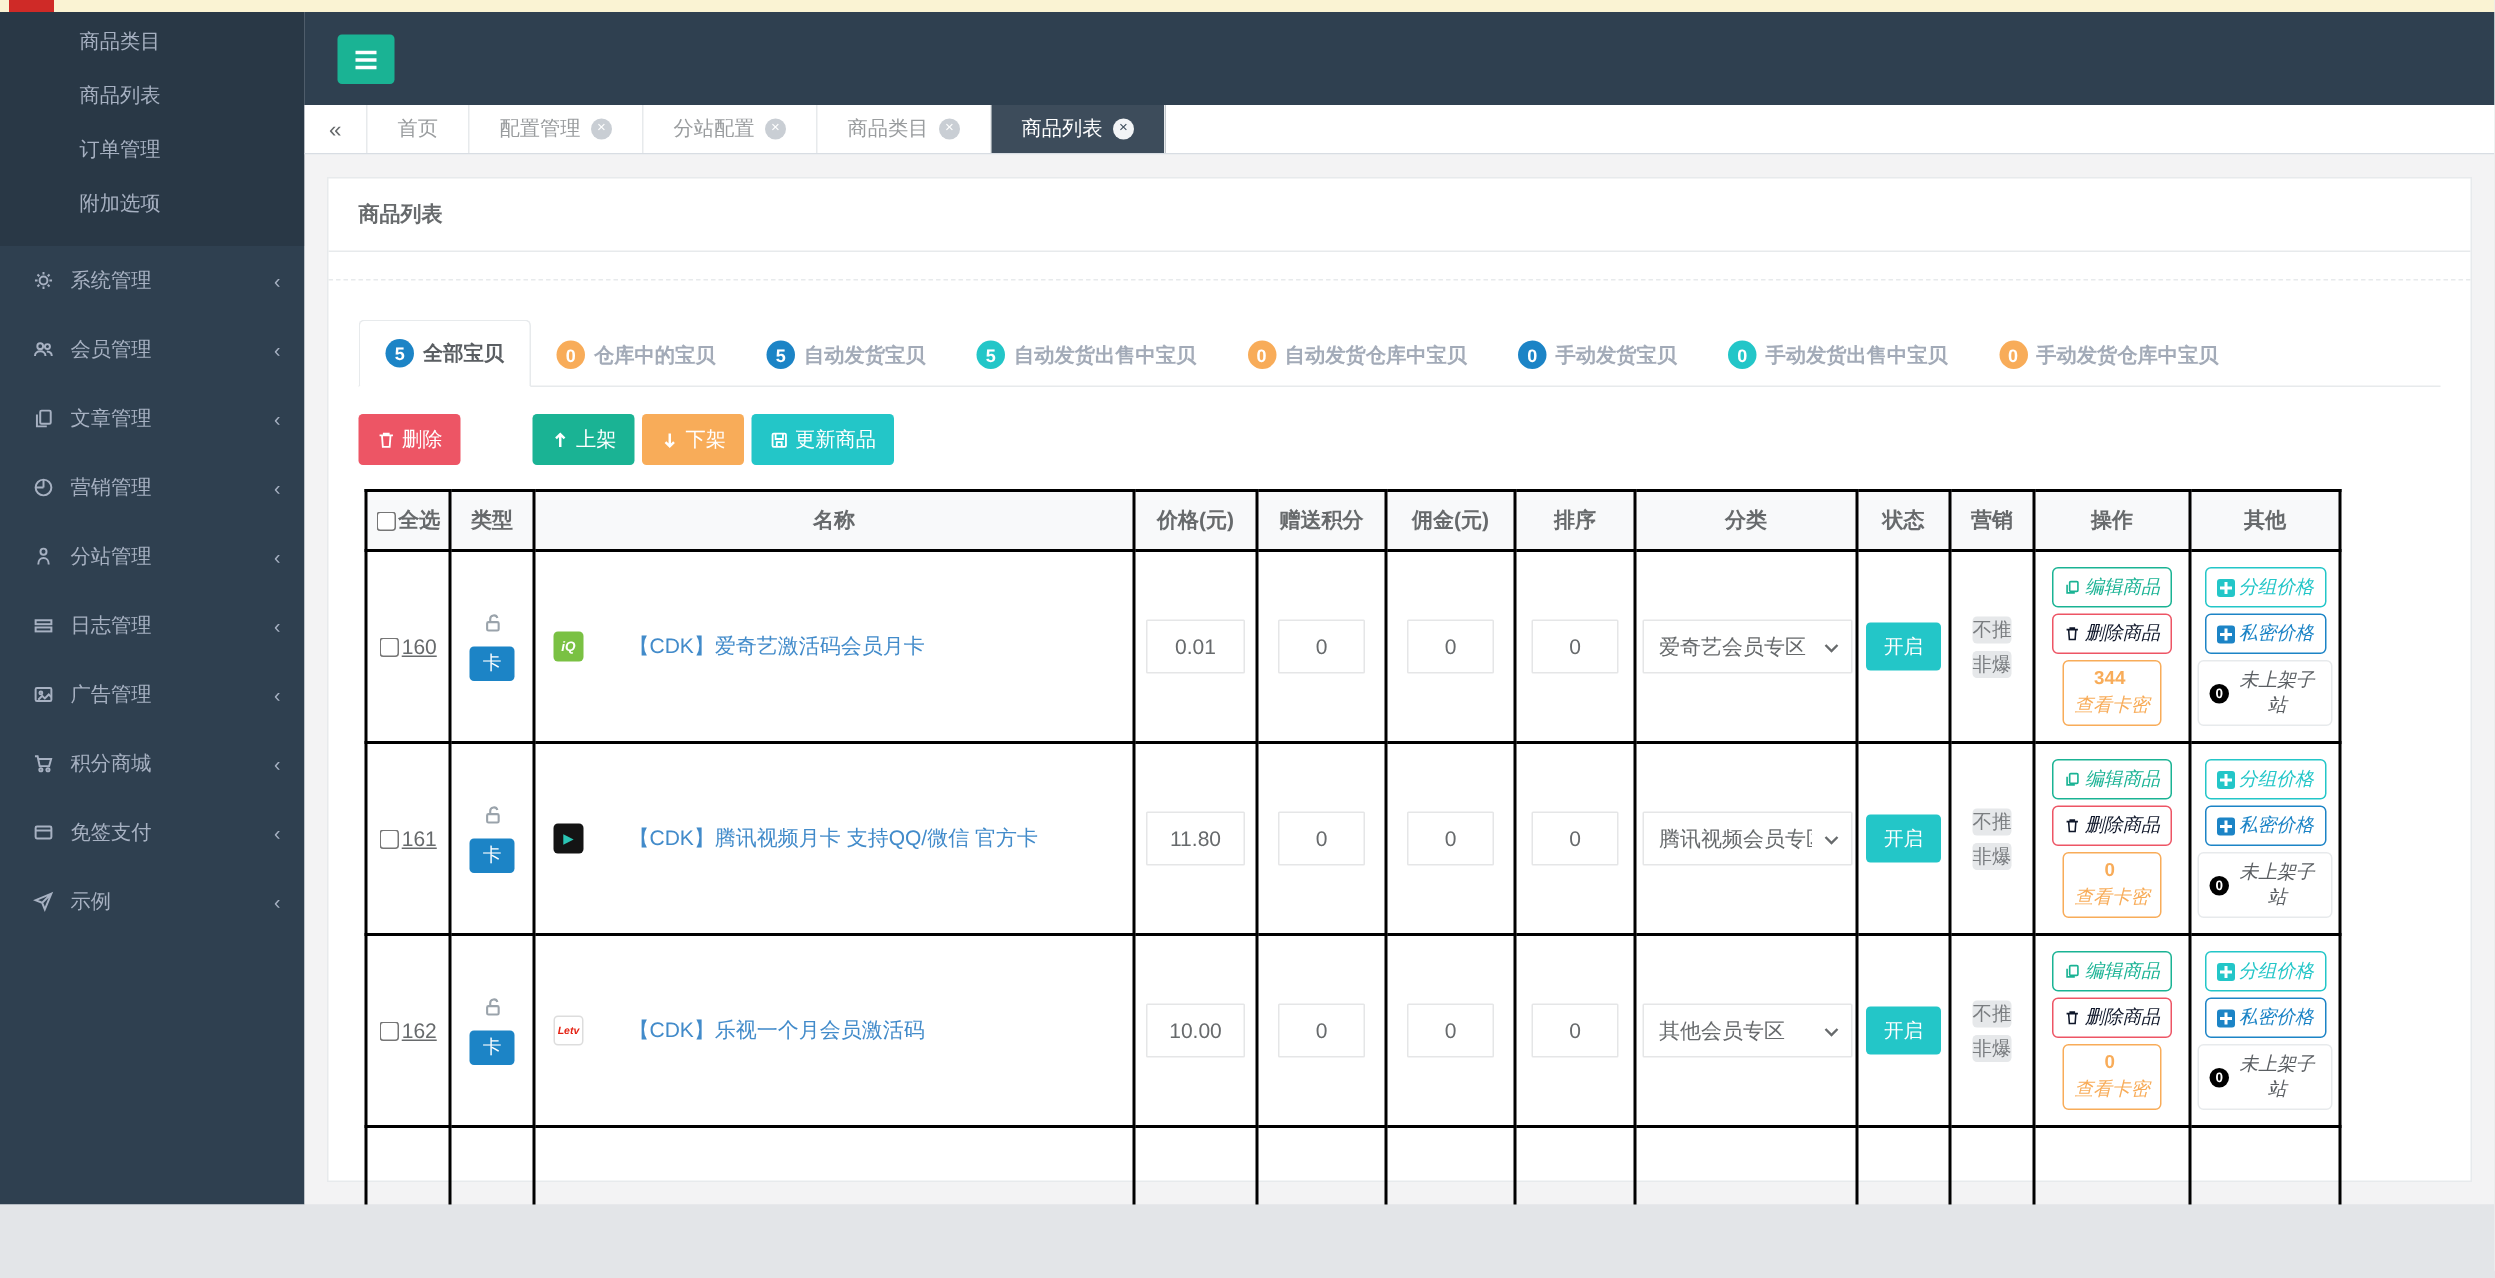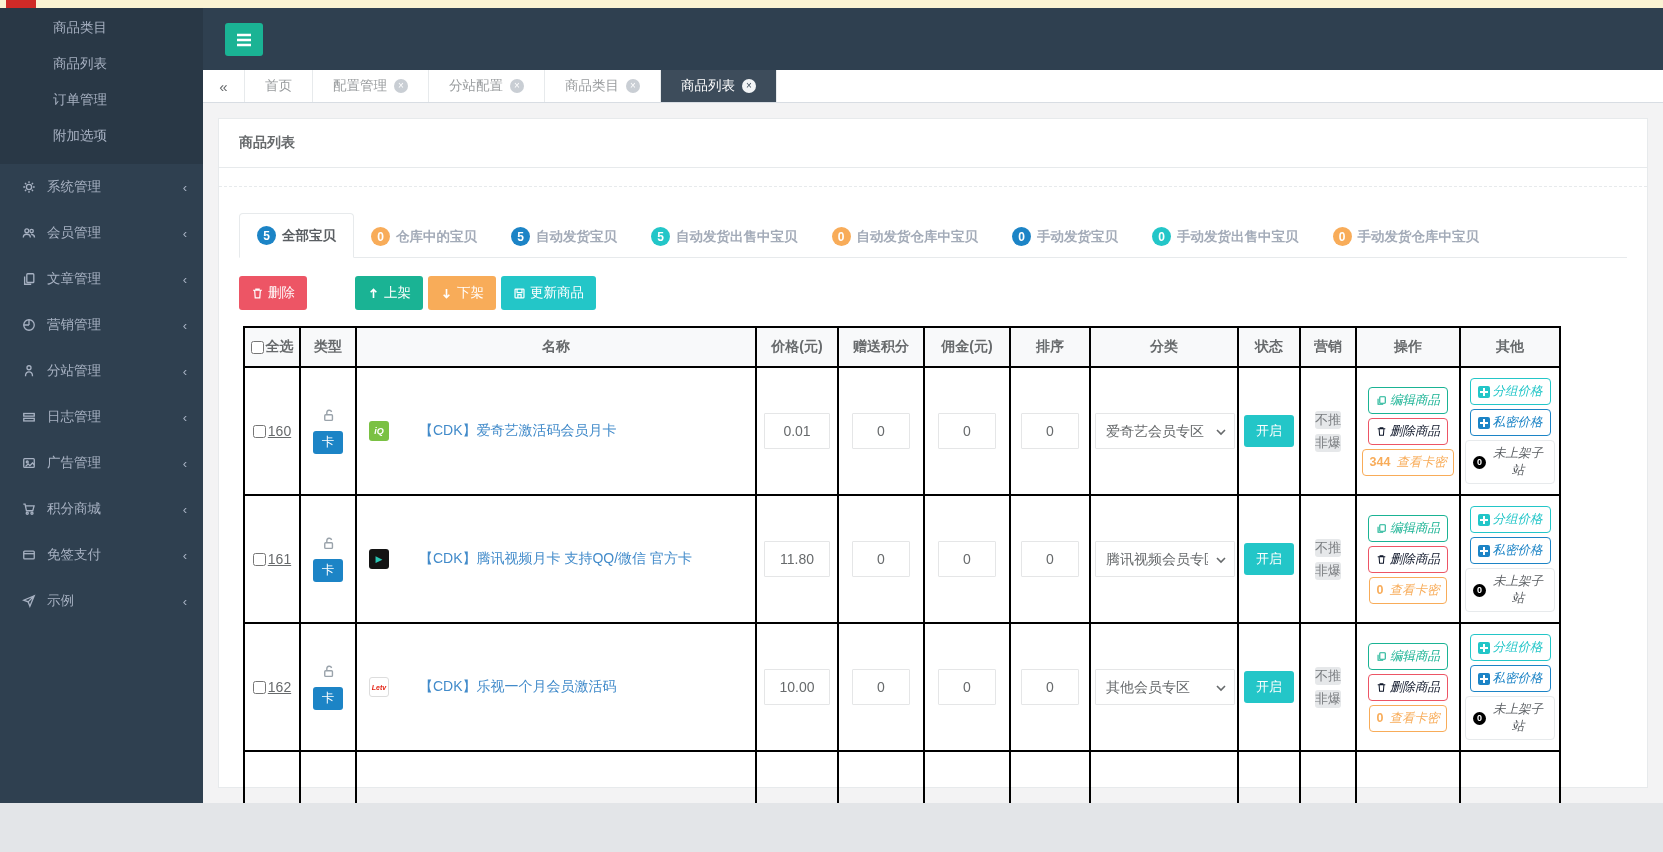--- a/index.html
+++ b/index.html
@@ -90,21 +90,21 @@
   .card-badge { display:inline-block; background:#1c84c6; color:#fff; font-size:12.5px; padding:3px 9px; border-radius:3px; }
   .cell-input { height:36px; border:1px solid #e5e6e7; border-radius:1px; text-align:center; color:#676a6c; font-size:14px; font-family:inherit; }
   .w66 { width:66px; } .w58 { width:58px; }
   .cat-select select { width:140px; }
   .btn-status { background:#23c6c8; color:#fff; border:none; border-radius:3px; font-size:13px; padding:7px 12px; cursor:pointer; }
   .mkt-badge { display:table; margin:5px auto; background:#e6e8ea; color:#7a7d80; font-size:13px; padding:4px 9px; border-radius:3px; }
   .op-btn { display:flex; align-items:center; justify-content:center; gap:3px; margin:4px auto; padding:4px 7px; font-size:12.5px; background:#fff; border:1px solid; border-radius:4px; cursor:pointer; font-family:inherit; }
   .op-btn svg { width:11px; height:11px; flex-shrink:0; }
   .op-edit { color:#1ab394; border-color:#1ab394; }
   .op-del { color:#0f172a; border-color:#ed5565; }
-  .op-cards { color:#f8ac59; border-color:#f8ac59; }
+  .op-cards { color:#f8ac59; border-color:#f8ac59;flex-direction:column; }
   .op-cards b { margin-right:3px; }
   .op-group { color:#23c6c8; border-color:#23c6c8; }
   .op-private { color:#1c84c6; border-color:#1c84c6; }
   .op-offline { color:#5a5e62; border-color:#e7eaec; }
   .plus-sq { width:12px; height:12px; border-radius:2px; background:currentColor; position:relative; display:inline-block; flex-shrink:0; }
   .plus-sq::before, .plus-sq::after { content:""; position:absolute; background:#fff; }
   .plus-sq::before { left:5px; top:2px; width:2px; height:8px; }
   .plus-sq::after { left:2px; top:5px; width:8px; height:2px; }
   .zero-c { width:13px; height:13px; border-radius:50%; background:#000; color:#fff; font-size:9px; font-weight:bold; display:inline-flex; align-items:center; justify-content:center; flex-shrink:0; }
 </style>

